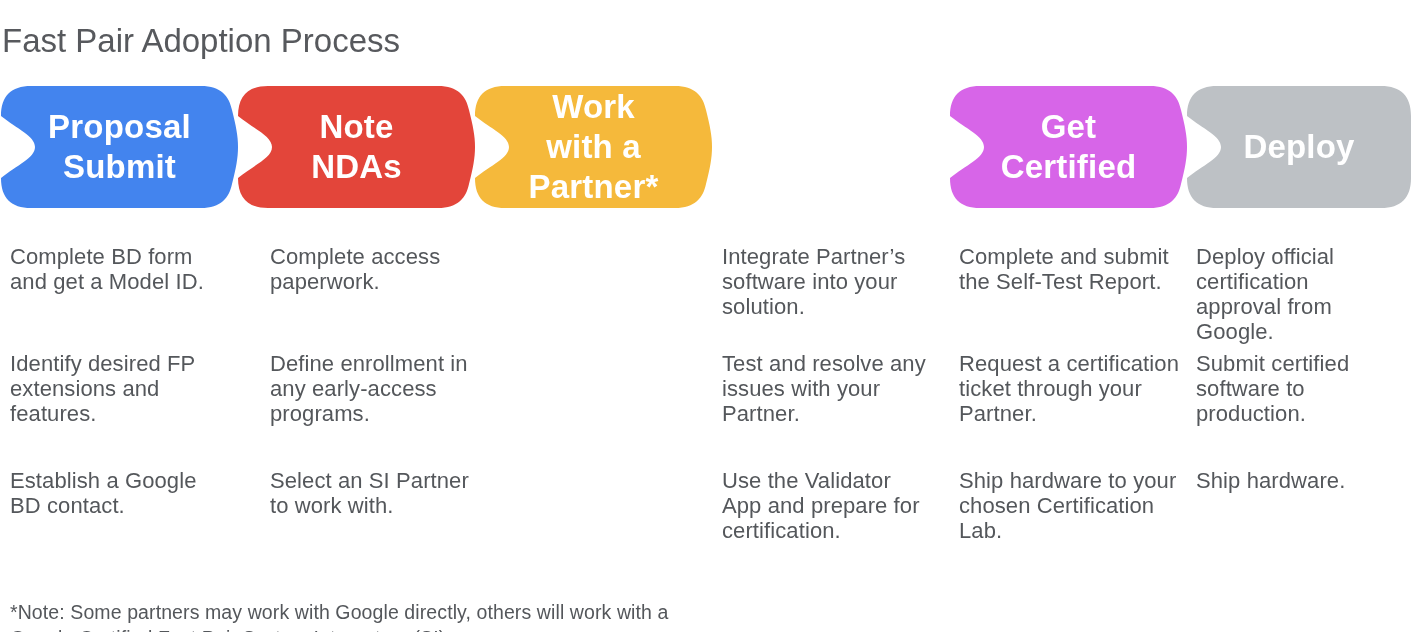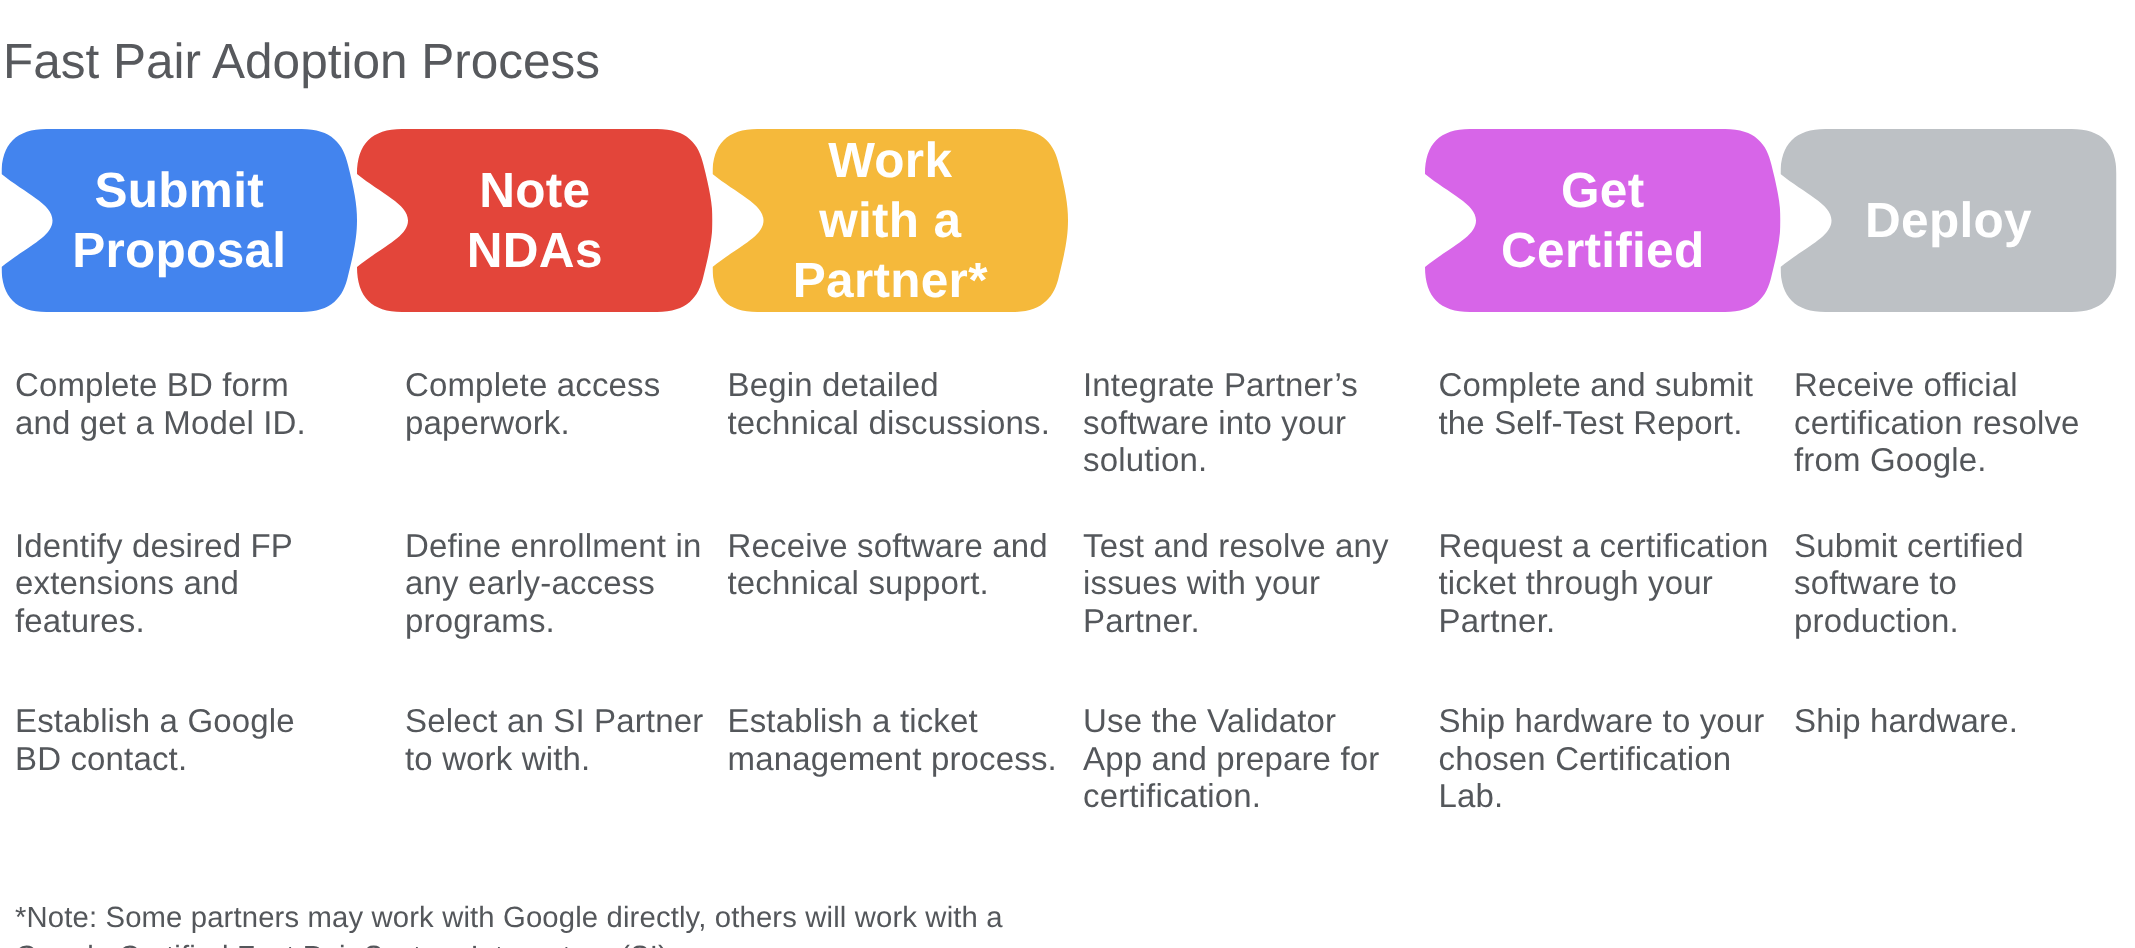--- a/index.html
+++ b/index.html
@@ -65,22 +65,22 @@
 
 <div class="canvas">
 
   <h1 class="page-title" style="color: rgb(87, 89, 93);">Fast Pair Adoption Process</h1>
 
   <div class="stage" style="left:1px">
     <svg width="237" height="122" viewBox="0 0 237 122">
       <path d="M30,0 L200,0 C220,0 228,10 231,24 C235,40 237,50 237,61 C237,72 235,82 231,98 C228,112 220,122 200,122 L30,122 C10,122 0,112 0,92 C16,79 34,72 34,61 C34,50 16,43 0,30 C0,10 10,0 30,0 Z" fill="#4384EE"></path>
     </svg>
     <div class="stage-label">
+      <span>Proposal</span>
       <span>Submit</span>
-      <span>Proposal</span>
     </div>
   </div>
 
   <div class="stage" style="left:238px">
     <svg width="237" height="122" viewBox="0 0 237 122">
       <path d="M30,0 L200,0 C220,0 228,10 231,24 C235,40 237,50 237,61 C237,72 235,82 231,98 C228,112 220,122 200,122 L30,122 C10,122 0,112 0,92 C16,79 34,72 34,61 C34,50 16,43 0,30 C0,10 10,0 30,0 Z" fill="#E3453A"></path>
     </svg>
     <div class="stage-label">
       <span>Note</span>
       <span>NDAs</span>
@@ -123,39 +123,34 @@
     <p class="r2">Identify desired FP extensions and features.</p>
     <p class="r3">Establish a Google BD contact.</p>
   </div>
 
   <div class="col" style="left: 247px; color: rgb(84, 87, 91); margin-left: 23px;">
     <p class="r1">Complete access paperwork.</p>
     <p class="r2">Define enrollment in any early-access programs.</p>
     <p class="r3">Select an SI Partner to work with.</p>
   </div>
 
-  <div class="col" style="left: 485px; color: rgb(84, 87, 91);">
-    <p class="r1">Begin detailed technical discussions.</p>
-    <p class="r2">Receive software and technical support.</p>
-    <p class="r3">Establish a ticket management process.</p>
-  </div>
 
   <div class="col" style="left: 722px; width: 205px; color: rgb(84, 87, 91);">
     <p class="r1">Integrate Partner’s software into your solution.</p>
     <p class="r2">Test and resolve any issues with your Partner.</p>
     <p class="r3">Use the Validator App and prepare for certification.</p>
   </div>
 
   <div class="col" style="left: 959px; color: rgb(84, 87, 91);">
     <p class="r1">Complete and submit the Self-Test Report.</p>
     <p class="r2">Request a certification ticket through your Partner.</p>
     <p class="r3">Ship hardware to your chosen Certification Lab.</p>
   </div>
 
   <div class="col" style="left: 1196px; width: 200px; color: rgb(84, 87, 91);">
-    <p class="r1">Receive official certification resolve from Google.</p>
+    <p class="r1">Deploy official certification approval from Google.</p>
     <p class="r2">Submit certified software to production.</p>
     <p class="r3">Ship hardware.</p>
   </div>
 
   <p class="footnote" style="color: rgb(84, 87, 91);">*Note: Some partners may work with Google directly, others will work with a Google Certified Fast Pair System Integrators (SI).</p>
 
 </div>
 
 </body></html>

